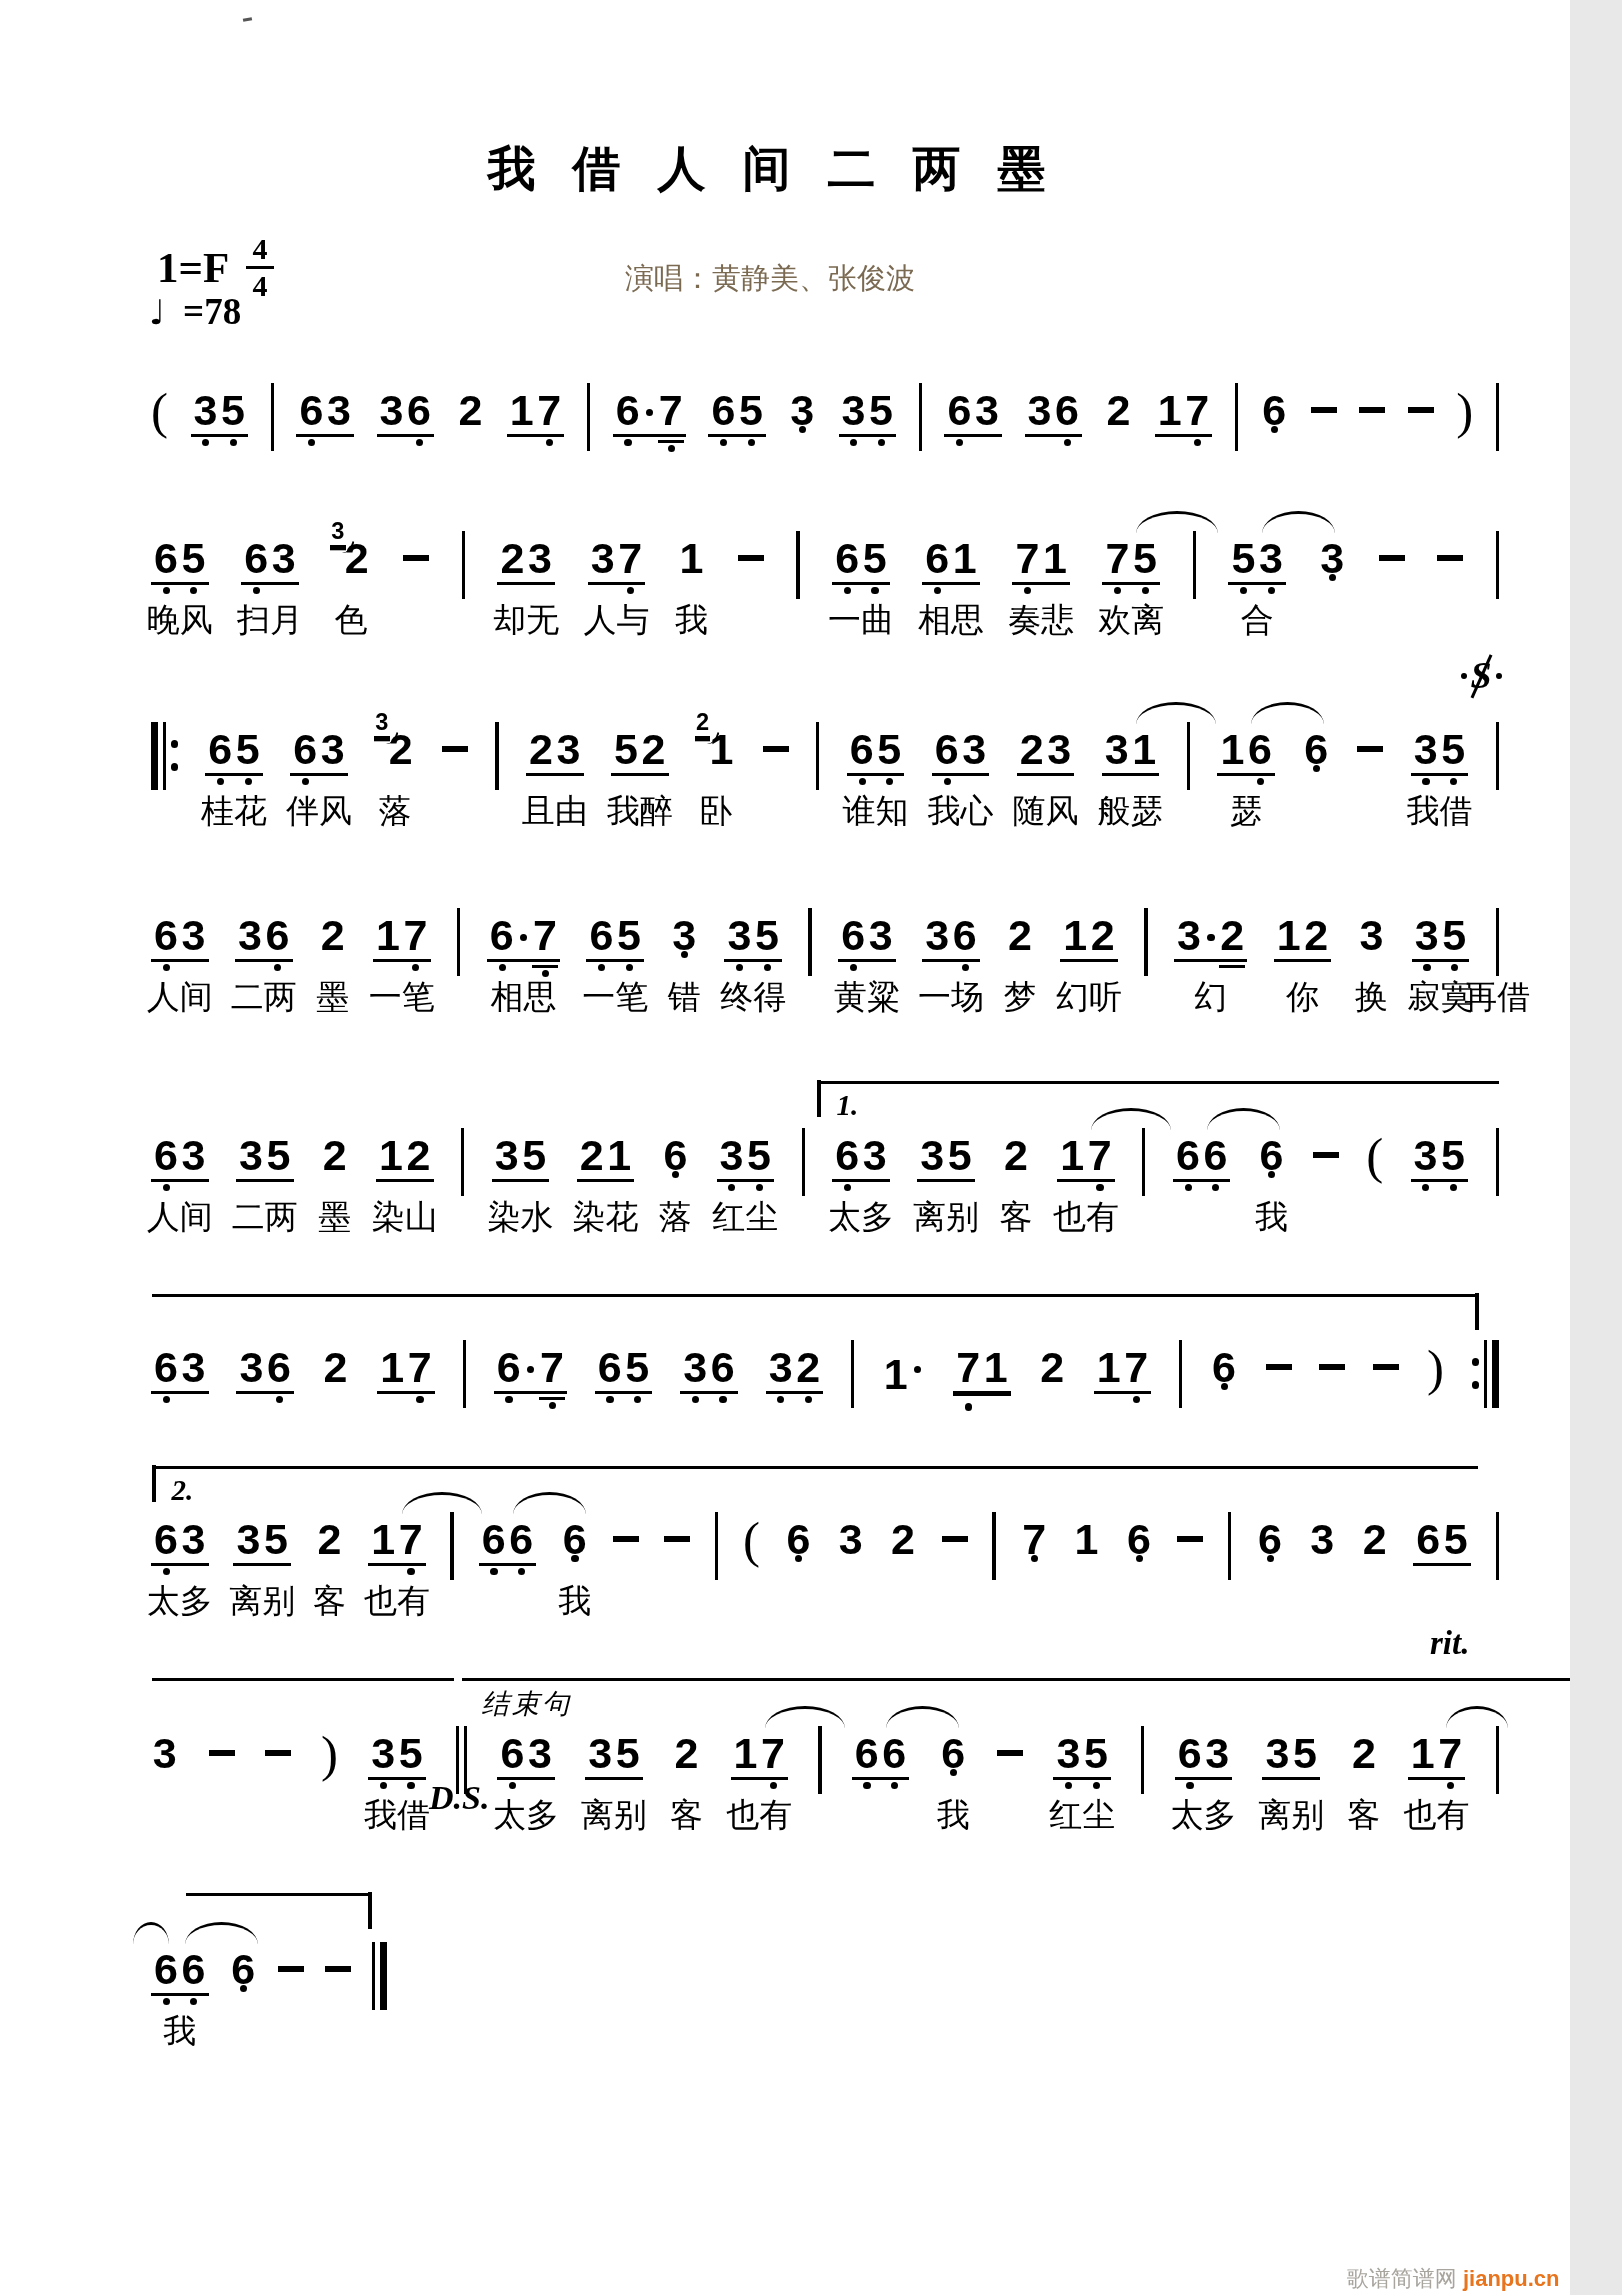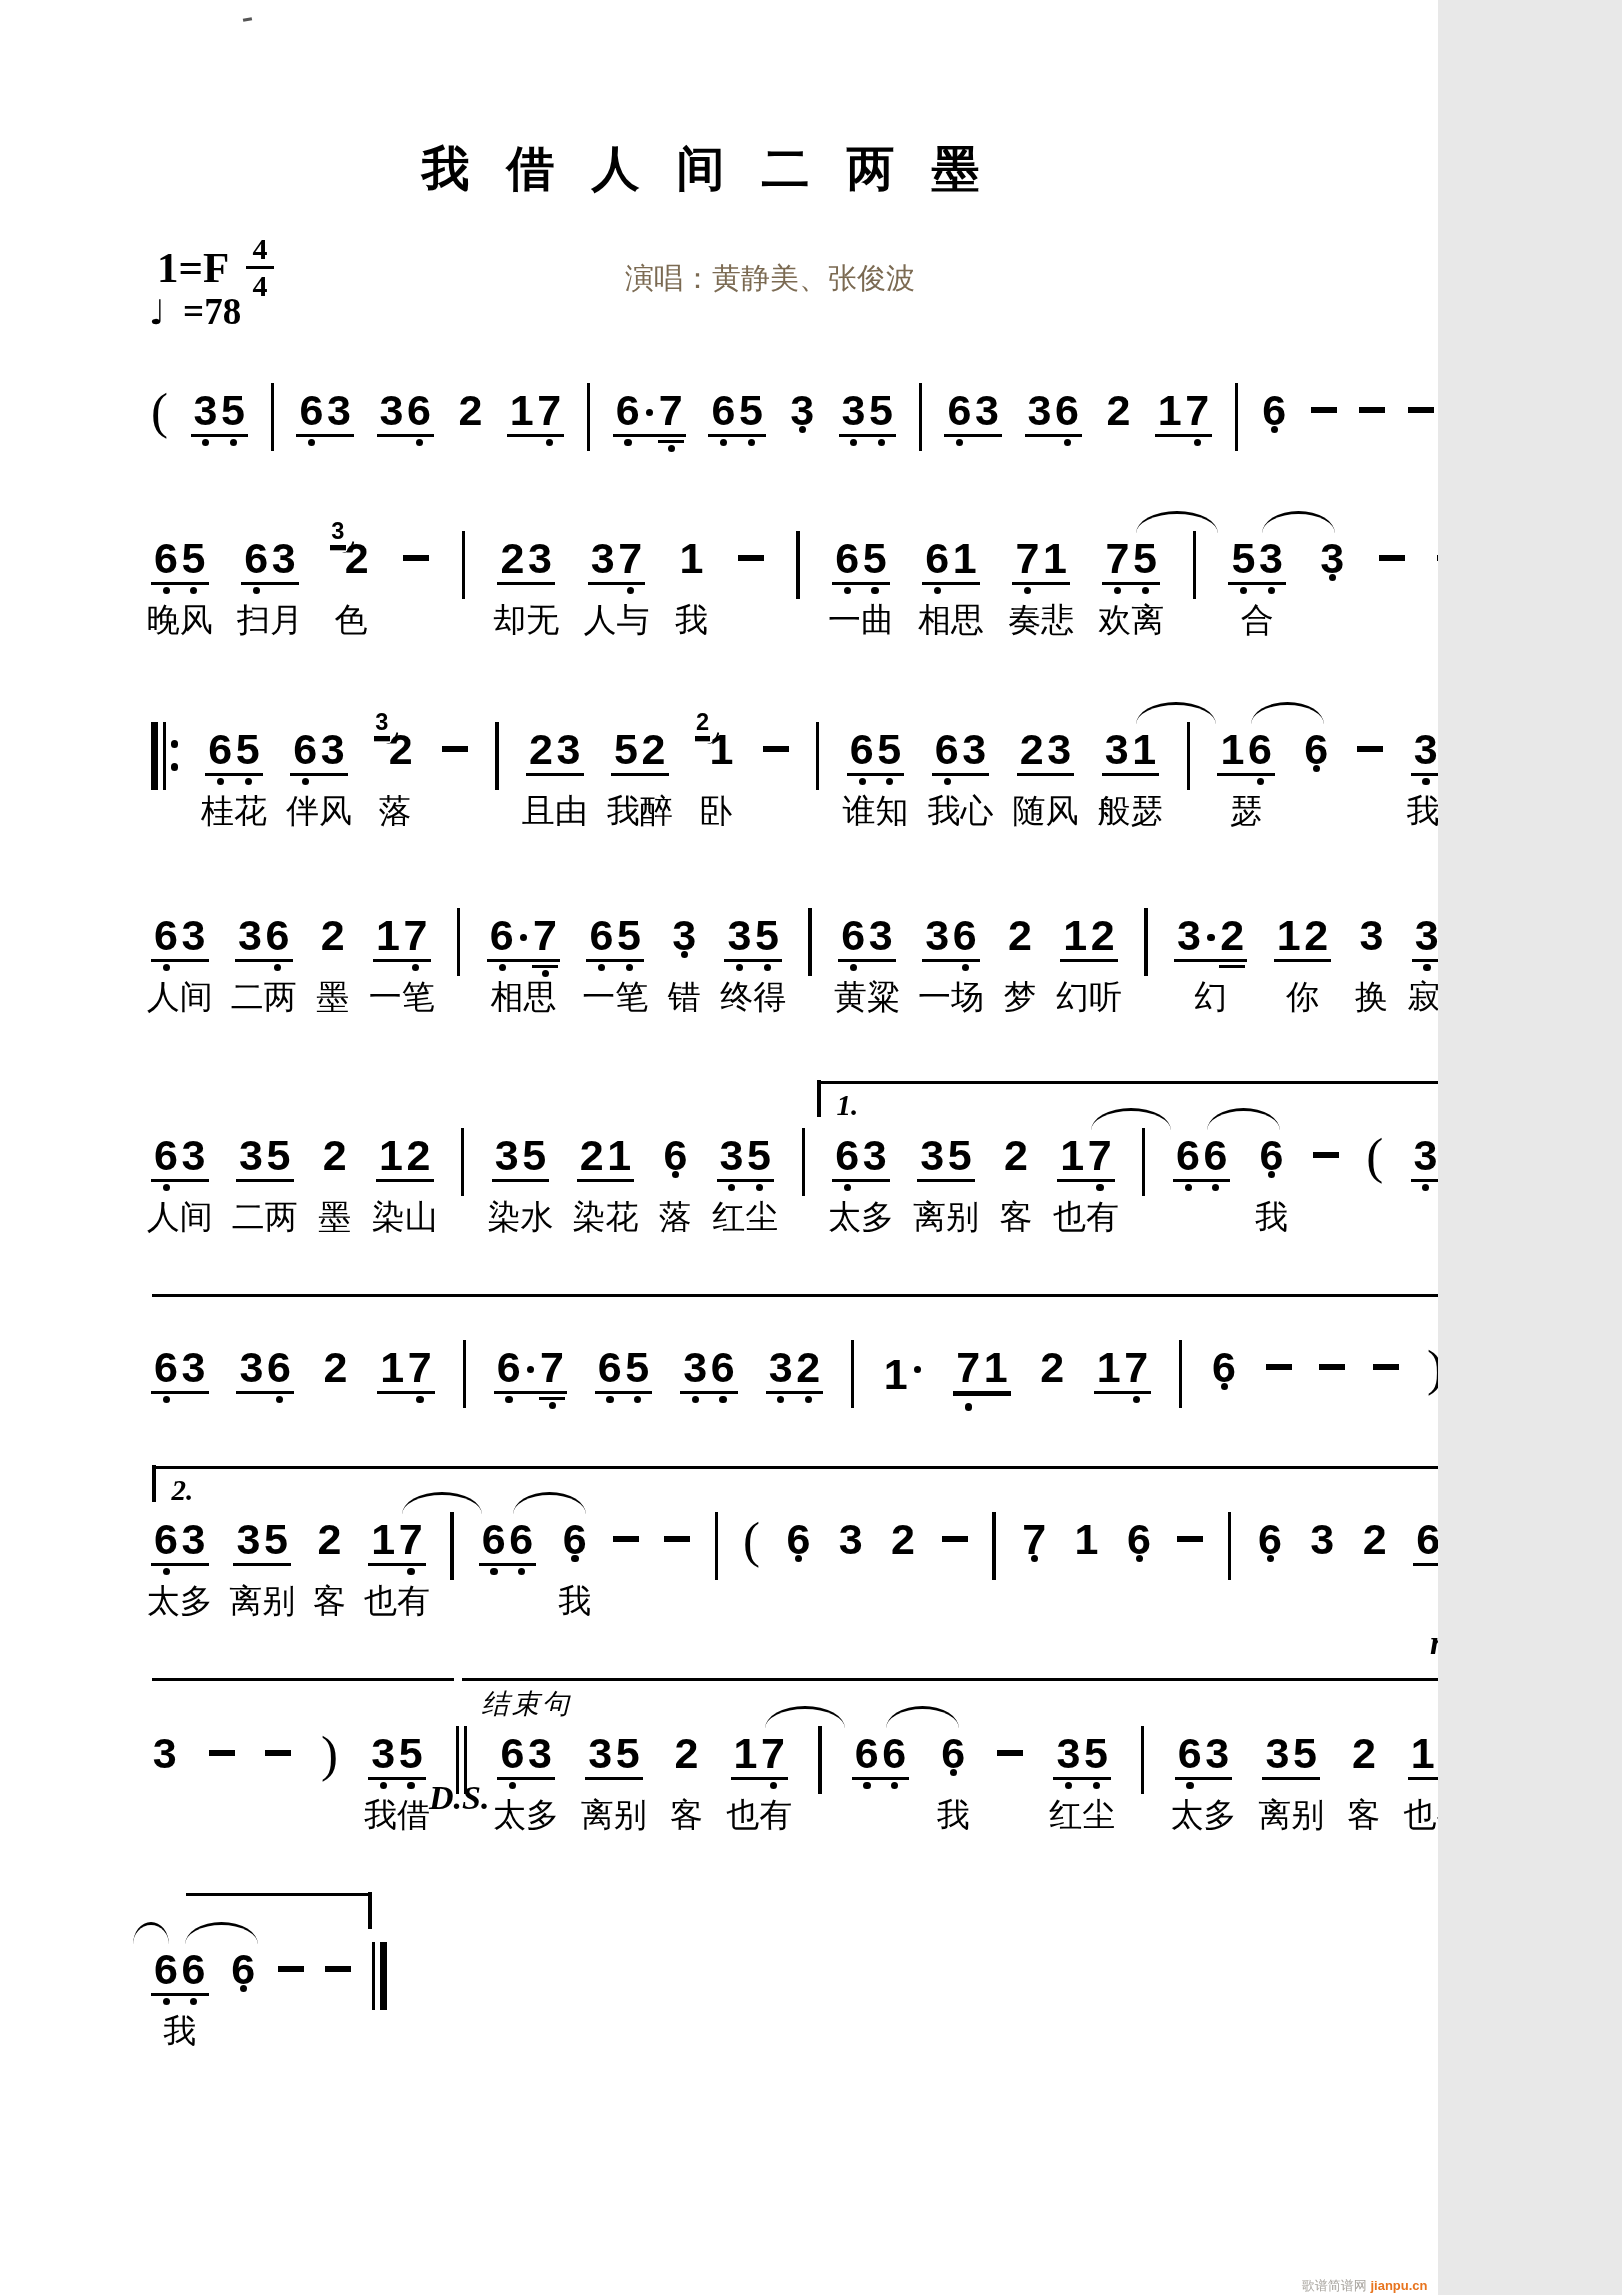--- a/index.html
+++ b/index.html
@@ -1,16 +1,16 @@
 <!DOCTYPE html>
 <html style="font-size:10.5px"><head>
 <meta charset="utf-8">
 <style>
   html,body{margin:0;padding:0;background:#e8e8e8;}
-  .page{position:relative;width:1438px;height:2295px;background:#ffffff;overflow:hidden;
+  .page{position:relative;width:1570px;height:2295px;background:#ffffff;overflow:hidden;
         font-family:"Liberation Sans",sans-serif;color:#000;}
   
   .speck{position:absolute;left:243px;top:18.3px;width:9.2px;height:3.3px;background:#555;transform:rotate(-10deg);}
   .title{position:absolute;left:0;right:0;top:137px;text-align:center;
          font-size:48px;font-weight:700;letter-spacing:37px;white-space:nowrap;}
   .keyrow{position:absolute;left:149px;top:234px;display:flex;align-items:center;
           font:700 43px/43px "Liberation Serif",serif;margin-left:8px;}
   .frac{display:inline-flex;flex-direction:column;align-items:center;margin-left:17px;}
   .frac b{font:700 30px/30px "Liberation Serif",serif;}
   .frac i{width:27.5px;height:3.3px;background:#000;margin:2px 0;}
@@ -58,21 +58,21 @@
   .blabel{position:absolute;left:19.6px;top:5.2px;font:italic 700 29px "Liberation Serif",serif;}
   .blabel.cjk{font:italic 400 27.5px "Liberation Sans",sans-serif;letter-spacing:2.6px;}
   .ovtext{position:absolute;white-space:nowrap;}
   .ovtext.rit{font:italic 700 33px "Liberation Serif",serif;}
   .ovtext.ds{font:italic 700 34px "Liberation Serif",serif;}
   .segno{position:absolute;width:30px;height:43px;}
   .segno .sS{font:italic 700 38px/38px "Liberation Serif",serif;display:block;text-align:center;}
   .segno .sl{position:absolute;left:13.7px;top:-2.6px;width:3.3px;height:47px;background:#000;transform:rotate(24deg);}
   .segno .sd{position:absolute;width:5.9px;height:5.9px;border-radius:50%;background:#000;top:17px;}
   .segno .sd.l{left:-4.6px;} .segno .sd.r{right:-5.9px;}
-  .wm{position:absolute;top:2264px;right:10.5px;font-size:13px;margin-top:13px;}
+  .wm{position:absolute;top:2264px;right:10.5px;font-size:22px;}
   .wm .wm1{color:#a8a49e;}
   .wm .wm2{color:#e8741e;font-weight:700;}
 </style>
 </head>
 <body>
 
 <div class="page">
   <div class="speck"></div>
 
   <div class="title">我借人间二两墨</div>

